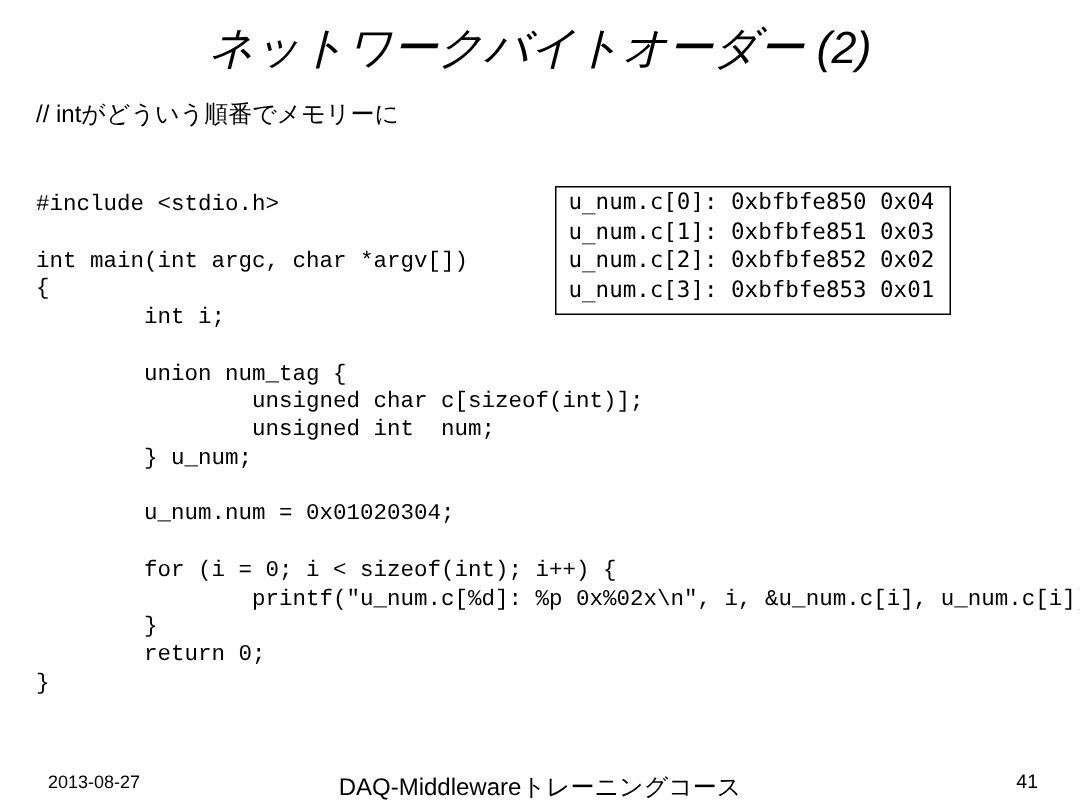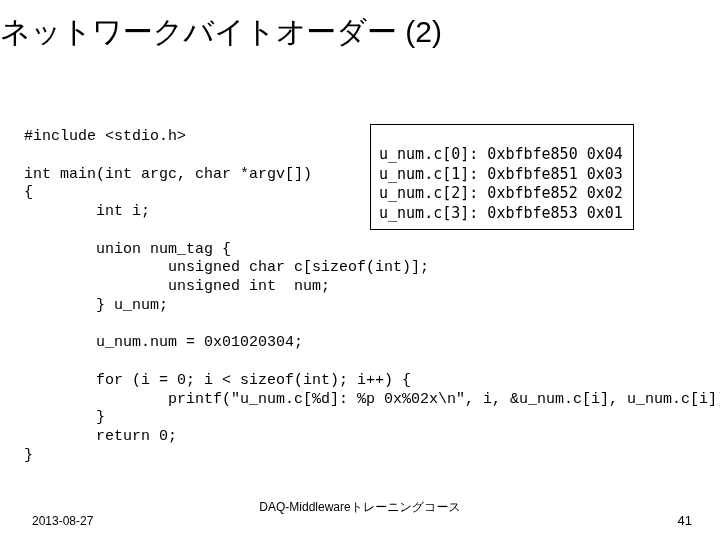--- a/index.html
+++ b/index.html
@@ -1,33 +1,34 @@
 <!DOCTYPE html>
 <html><head>
 <meta charset="utf-8">
 <style>
   * { margin:0; padding:0; box-sizing:border-box; }
   html, body { width:720px; height:540px; background:#fff; font-family:"MS Gothic","Meiryo",sans-serif; overflow:hidden; }
   .slide { position:relative; width:720px; height:540px; }
-  .title { font-size:30px; font-weight:400; text-align:left; padding-top:12px; letter-spacing:0; }
+  .title { font-size:30px; font-weight:400; text-align:center; padding-top:12px; letter-spacing:0;font-style:italic; }
   .comment { position:absolute; top:66px; left:24px; font-size:16px; line-height:1.35; }
   .output-label { position:absolute; top:88px; left:370px; font-size:16px; }
-  .output-box { position:absolute; top:124px; left:370px; border:1.5px solid #000; padding:20px 10px 6px 8px; font-size:15px; line-height:1.3; font-family:"MS Gothic",monospace; white-space:pre; }
+  .output-box { position:absolute; top:124px; left:370px; border:1.5px solid #000; padding:0 10px 6px 8px; font-size:15px; line-height:1.3; font-family:"MS Gothic",monospace; white-space:pre; }
   .code { position:absolute; top:128px; left:24px; font-family:"Courier New",monospace; font-size:15px; line-height:1.25; white-space:pre; }
   .date { position:absolute; bottom:12px; left:32px; font-size:12px; }
-  .course { position:absolute; bottom:24px; left:0; width:720px; text-align:center; font-size:12px; }
+  .course { position:absolute; bottom:4px; left:0; width:720px; text-align:center; font-size:16px; }
   .pagenum { position:absolute; bottom:12px; right:28px; font-size:13px; }
 </style>
 </head>
 <body>
 
 <div class="slide">
   <div class="title">ネットワークバイトオーダー (2)</div>
 
   <div class="comment">
+    <div>// intがどういう順番でメモリーに</div>
   </div>
 
   <div class="output-box">u_num.c[0]: 0xbfbfe850 0x04
 u_num.c[1]: 0xbfbfe851 0x03
 u_num.c[2]: 0xbfbfe852 0x02
 u_num.c[3]: 0xbfbfe853 0x01</div>
 
   <div class="code">#include &lt;stdio.h&gt;
 
 int main(int argc, char *argv[])

